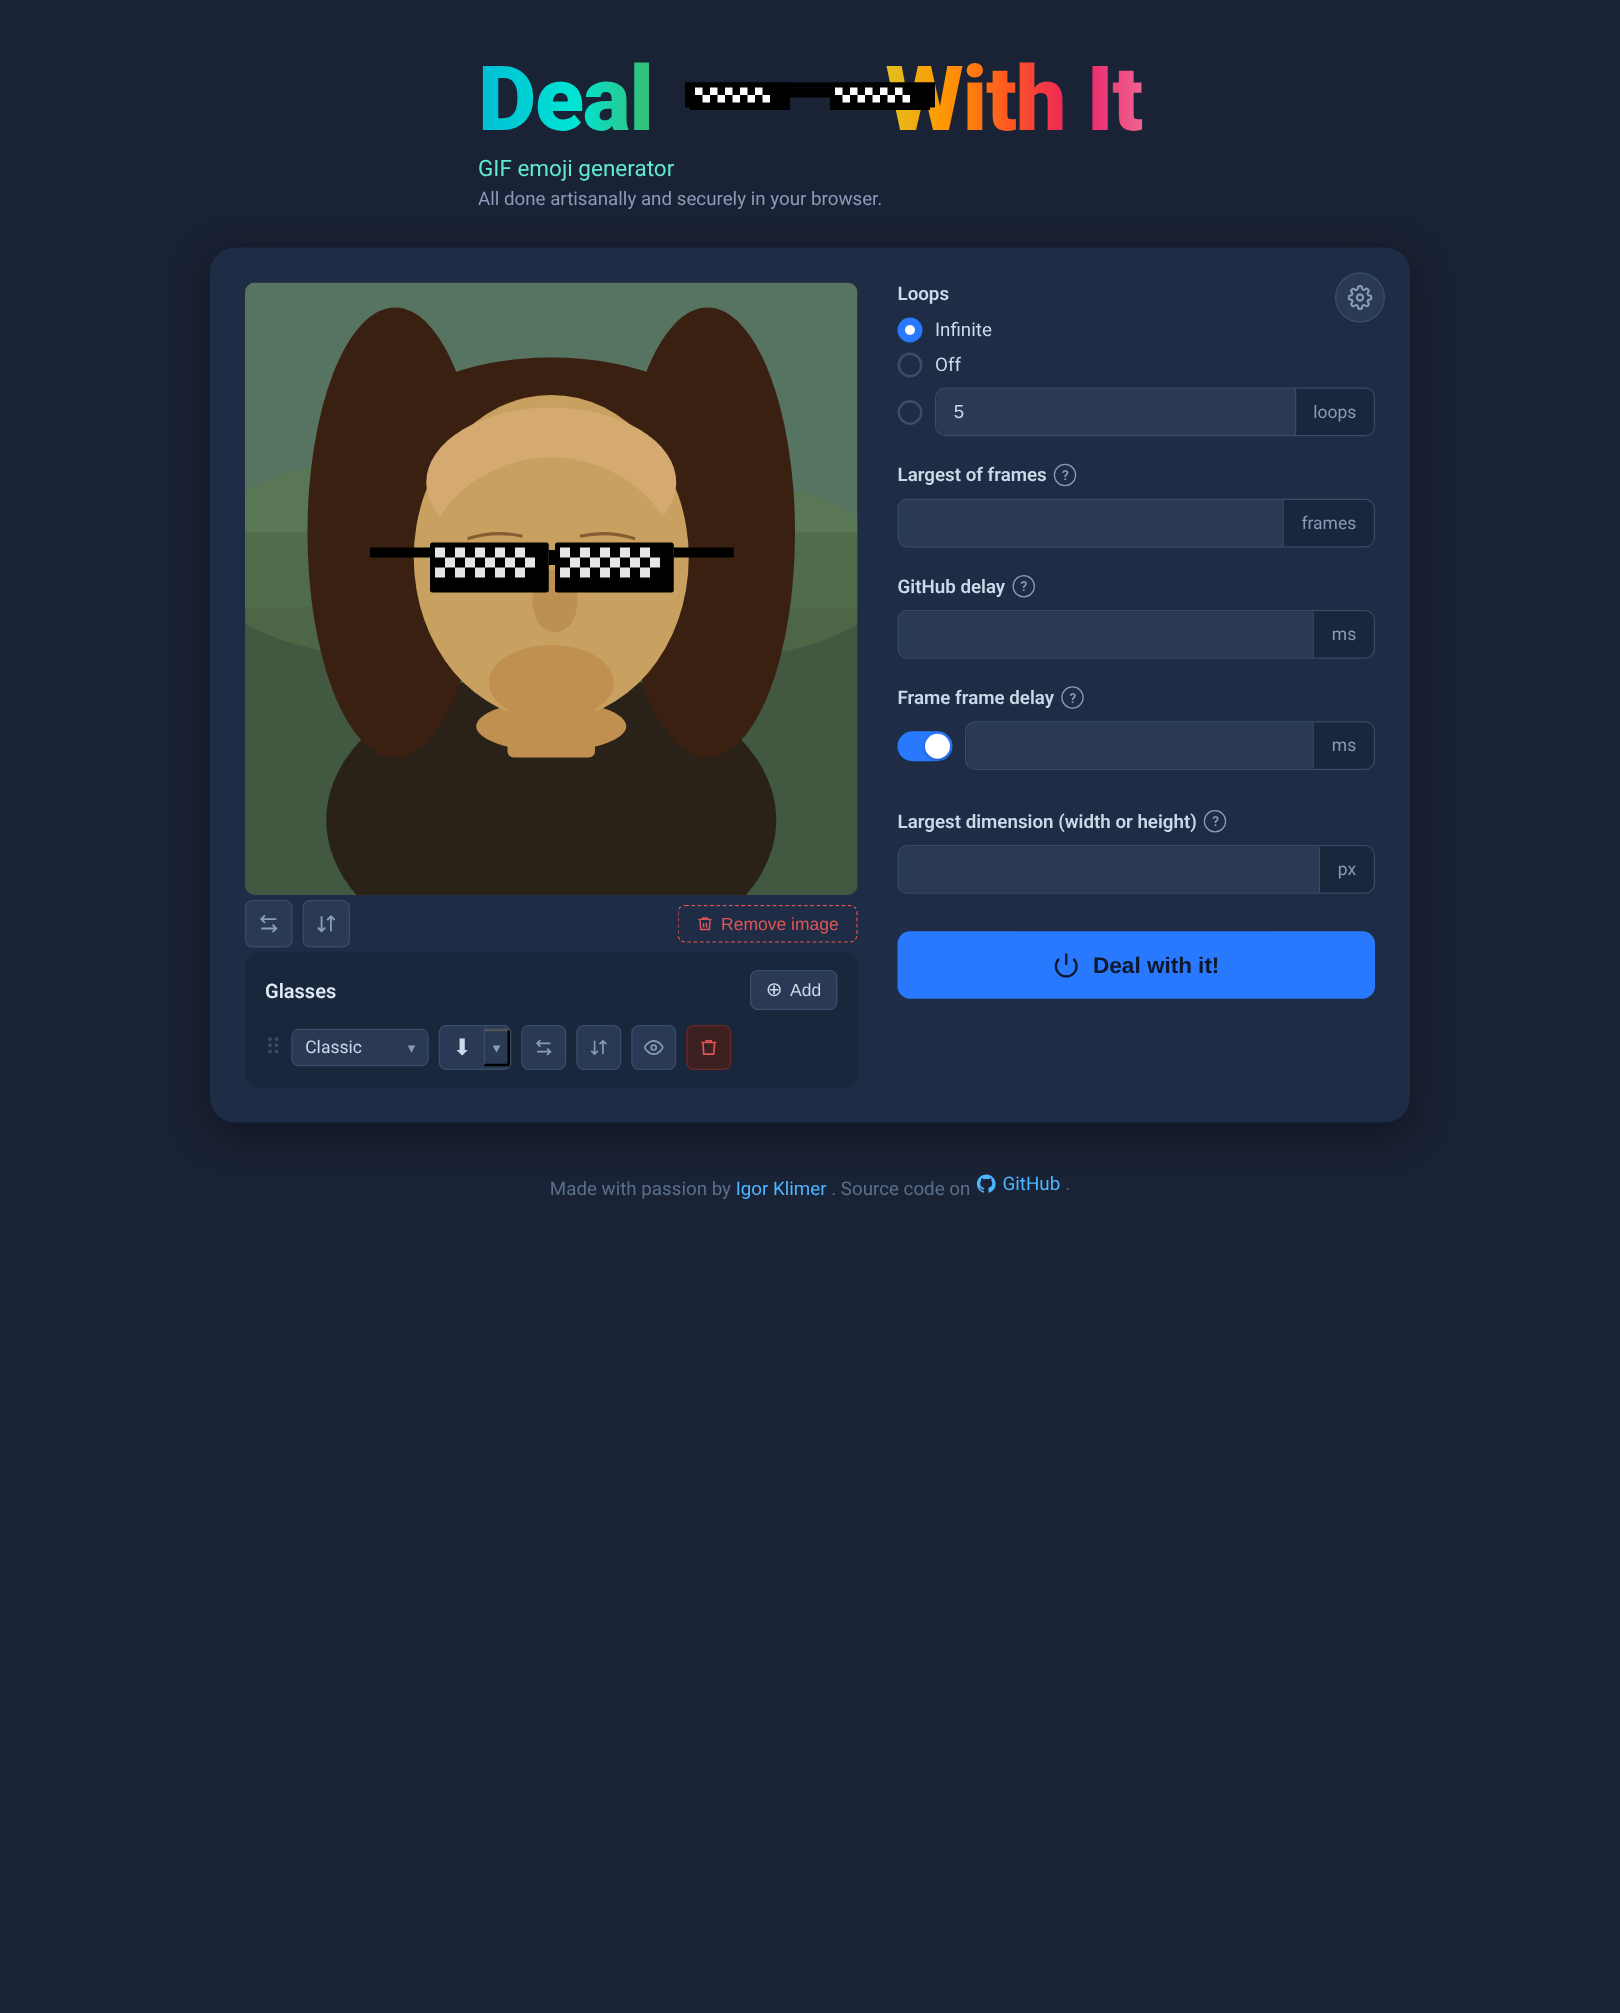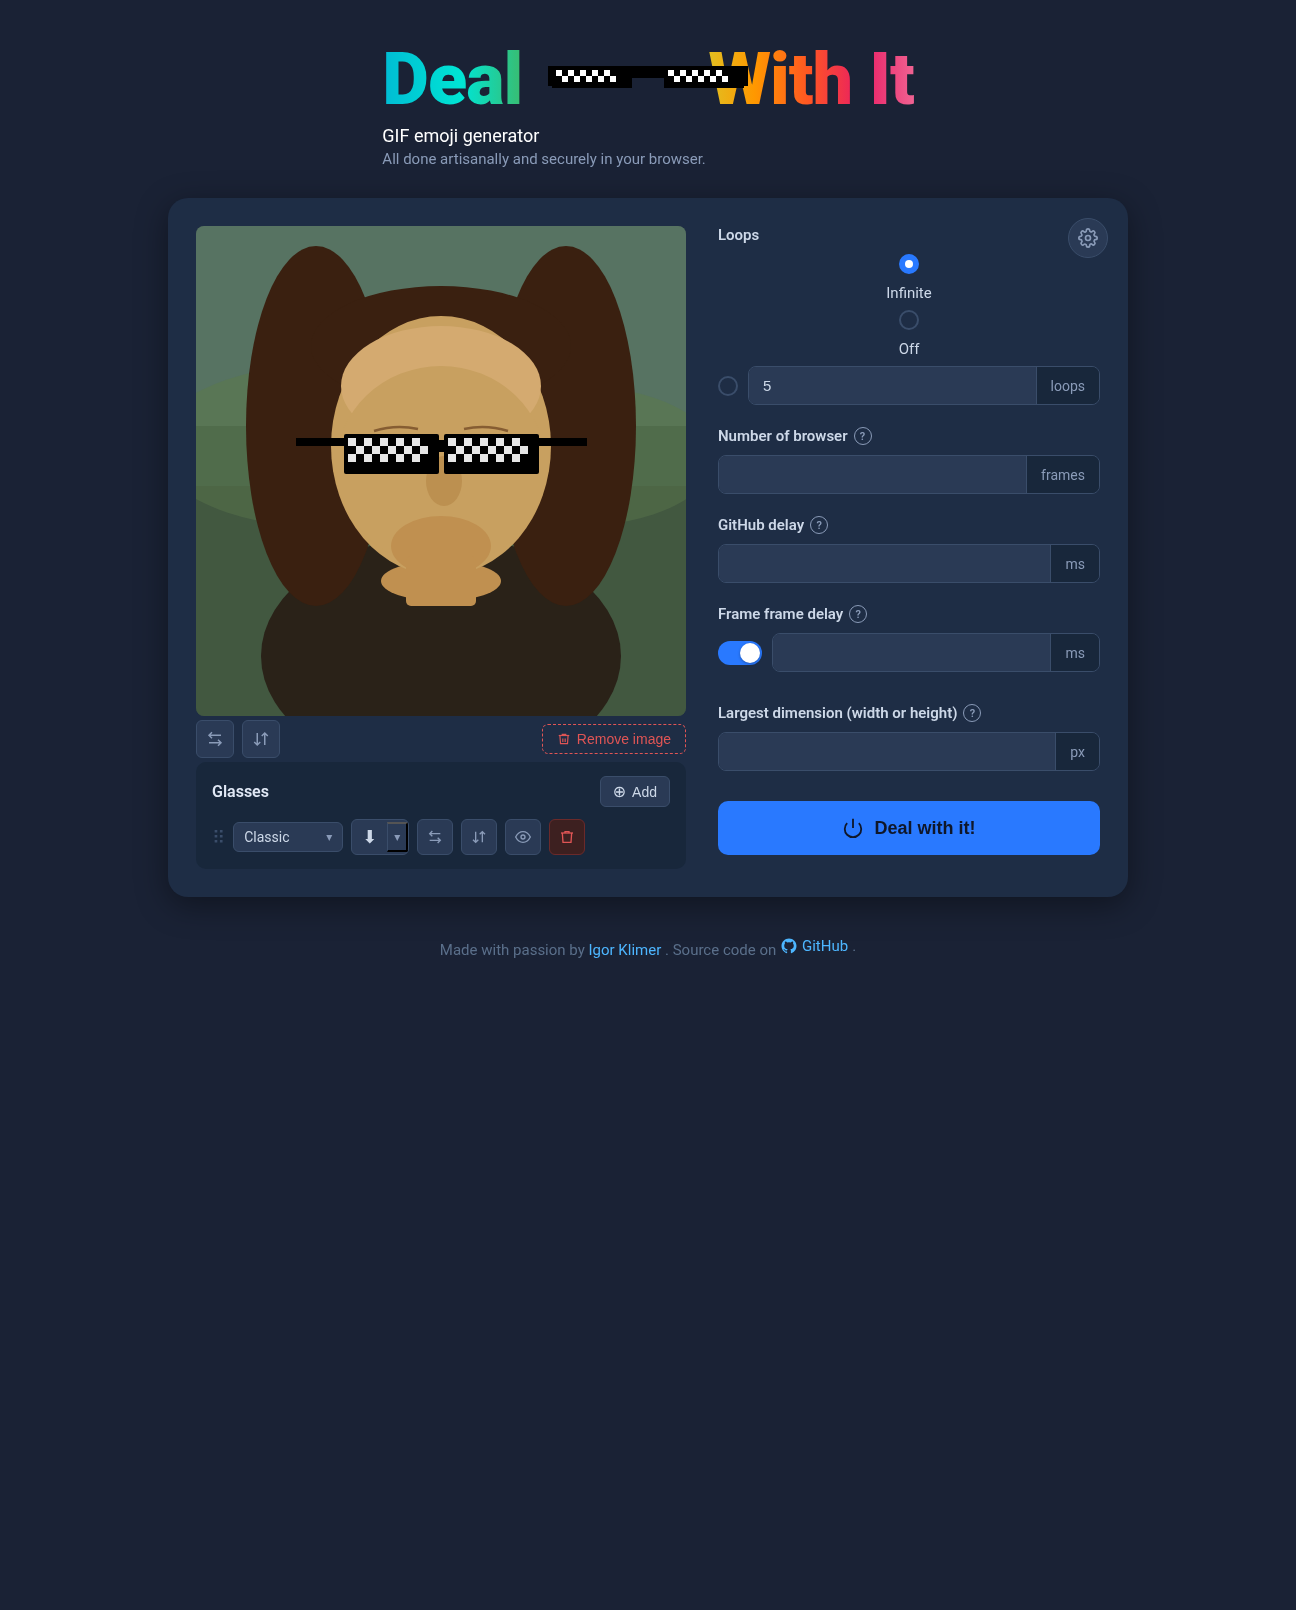--- a/index.html
+++ b/index.html
@@ -37,21 +37,21 @@
     .title-glasses {
       position: absolute;
       top: 18px;
       left: 50%;
       transform: translateX(-50%);
       width: 200px;
       height: 36px;
     }
 
     .subtitle {
-      color: #ffffff;
+      color: #5eead4;
       font-size: 18px;
       margin-top: 6px;
       font-weight: 400;
     }
 
     .tagline {
       color: #8a9bb8;
       font-size: 15px;
       margin-top: 4px;
     }
@@ -284,21 +284,20 @@
       display: flex;
       flex-direction: column;
       gap: 8px;
     }
 
     .radio-item {
       display: flex;
       align-items: center;
       gap: 10px;
       cursor: pointer;
-      flex-direction: column;
     }
 
     .radio-circle {
       width: 20px;
       height: 20px;
       border-radius: 50%;
       border: 2px solid #3a4d6a;
       display: flex;
       align-items: center;
       justify-content: center;
@@ -690,21 +689,21 @@
             <div class="input-group" style="flex:1;">
               <input type="number" value="5" style="">
               <span class="input-unit">loops</span>
             </div>
           </div>
         </div>
       </div>
 
       <div>
         <div class="section-label">
-          <span>Number of browser</span>
+          <span>Largest of frames</span>
           <span class="help-icon">?</span>
         </div>
         <div class="input-group">
           <input type="number" style="">
           <span class="input-unit">frames</span>
         </div>
       </div>
 
       <div>
         <div class="section-label">

